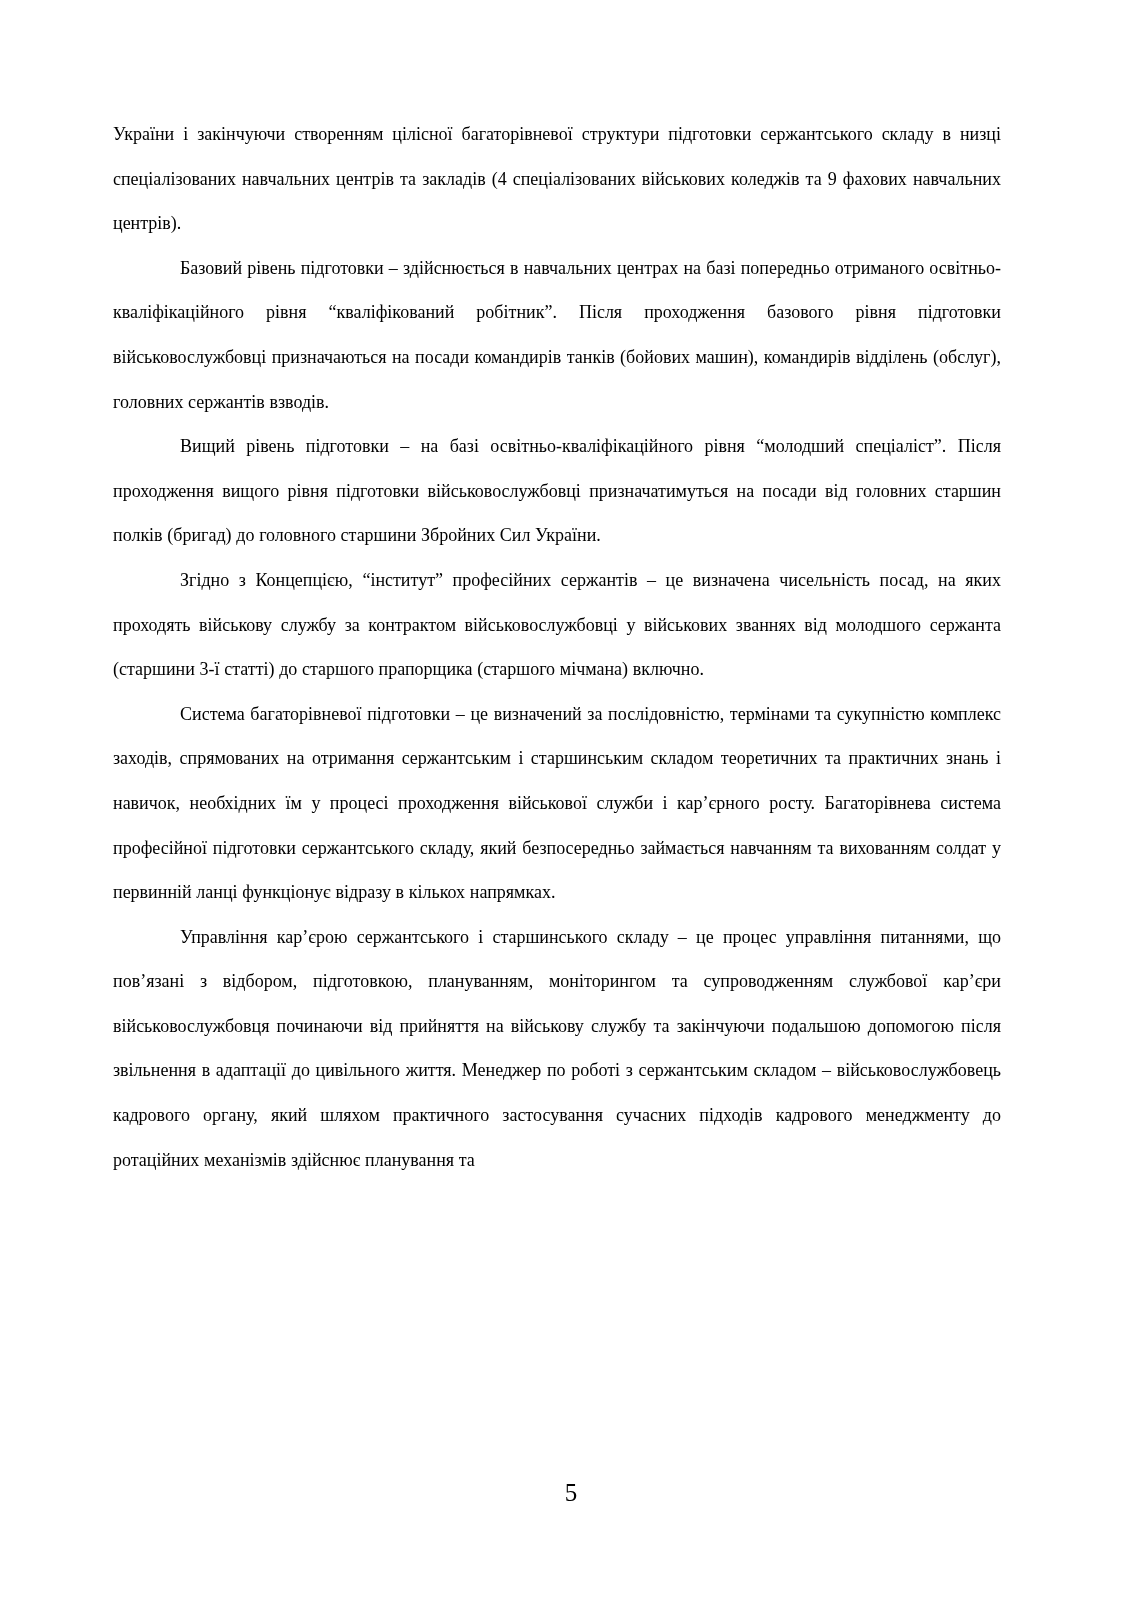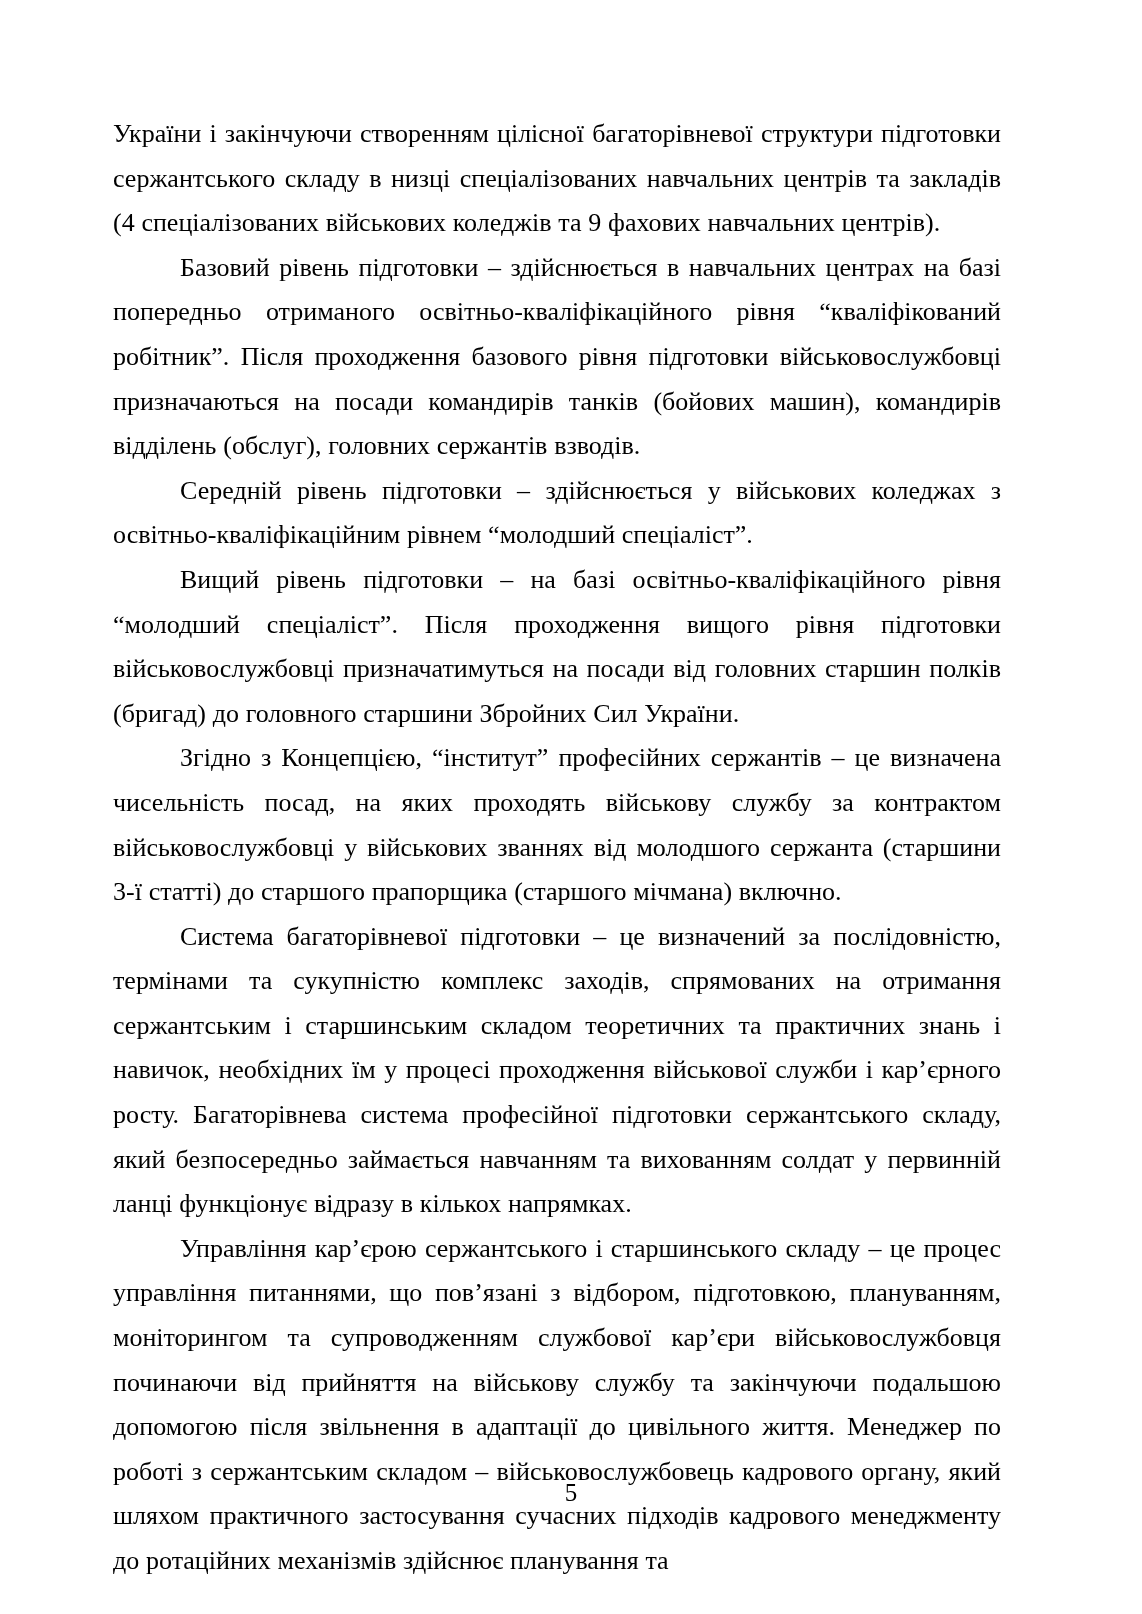--- a/index.html
+++ b/index.html
@@ -22,21 +22,21 @@
   .text-block {
     position: absolute;
     left: 113px;
     top: 112px;
     width: 888px;
   }
 
   .para {
     margin: 0;
     font-family: "Liberation Serif", "DejaVu Serif", serif;
-    font-size: 26px;
+    font-size: 18px;
     line-height: 44.6px;
     color: #000000;
     text-align: justify;
     text-justify: inter-word;
     hyphens: none;
     -webkit-hyphens: none;
     word-spacing: 0.01em;
   }
 
   .para.cont {
@@ -63,21 +63,20 @@
 <body>
 
 <div class="page">
 
   <div class="text-block">
 
     <p class="para cont">України і закінчуючи створенням цілісної багаторівневої структури підготовки сержантського складу в низці спеціалізованих навчальних центрів та закладів (4 спеціалізованих військових коледжів та 9 фахових навчальних центрів).</p>
 
     <p class="para indent">Базовий рівень підготовки – здійснюється в навчальних центрах на базі попередньо отриманого освітньо-кваліфікаційного рівня “кваліфікований робітник”. Після проходження базового рівня підготовки військовослужбовці призначаються на посади командирів танків (бойових машин), командирів відділень (обслуг), головних сержантів взводів.</p>
 
-    <p class="para indent">Середній рівень підготовки – здійснюється у військових коледжах з освітньо-кваліфікаційним рівнем “молодший спеціаліст”.</p>
 
     <p class="para indent">Вищий рівень підготовки – на базі  освітньо-кваліфікаційного рівня “молодший спеціаліст”. Після проходження вищого рівня підготовки військовослужбовці призначатимуться на посади від головних старшин полків (бригад) до головного старшини Збройних Сил України.</p>
 
     <p class="para indent">Згідно з Концепцією, “інститут” професійних сержантів  – це визначена чисельність посад, на яких проходять військову службу за контрактом військовослужбовці у військових званнях від молодшого сержанта (старшини 3-ї статті) до старшого прапорщика (старшого мічмана) включно.</p>
 
     <p class="para indent">Система багаторівневої підготовки – це визначений за послідовністю, термінами та сукупністю комплекс заходів, спрямованих на отримання сержантським і старшинським складом теоретичних та практичних знань і навичок, необхідних їм у процесі проходження військової служби і кар’єрного росту. Багаторівнева система професійної підготовки сержантського складу, який безпосередньо займається навчанням та вихованням солдат у первинній ланці функціонує відразу в кількох напрямках.</p>
 
     <p class="para indent">Управління кар’єрою сержантського і старшинського складу – це процес управління питаннями, що пов’язані з відбором, підготовкою, плануванням, моніторингом та супроводженням службової кар’єри військовослужбовця починаючи від прийняття на військову службу та закінчуючи подальшою допомогою після звільнення в адаптації до цивільного життя. Менеджер по роботі з сержантським складом – військовослужбовець кадрового органу, який шляхом практичного застосування сучасних підходів кадрового менеджменту до ротаційних механізмів здійснює планування та</p>
 
   </div>

